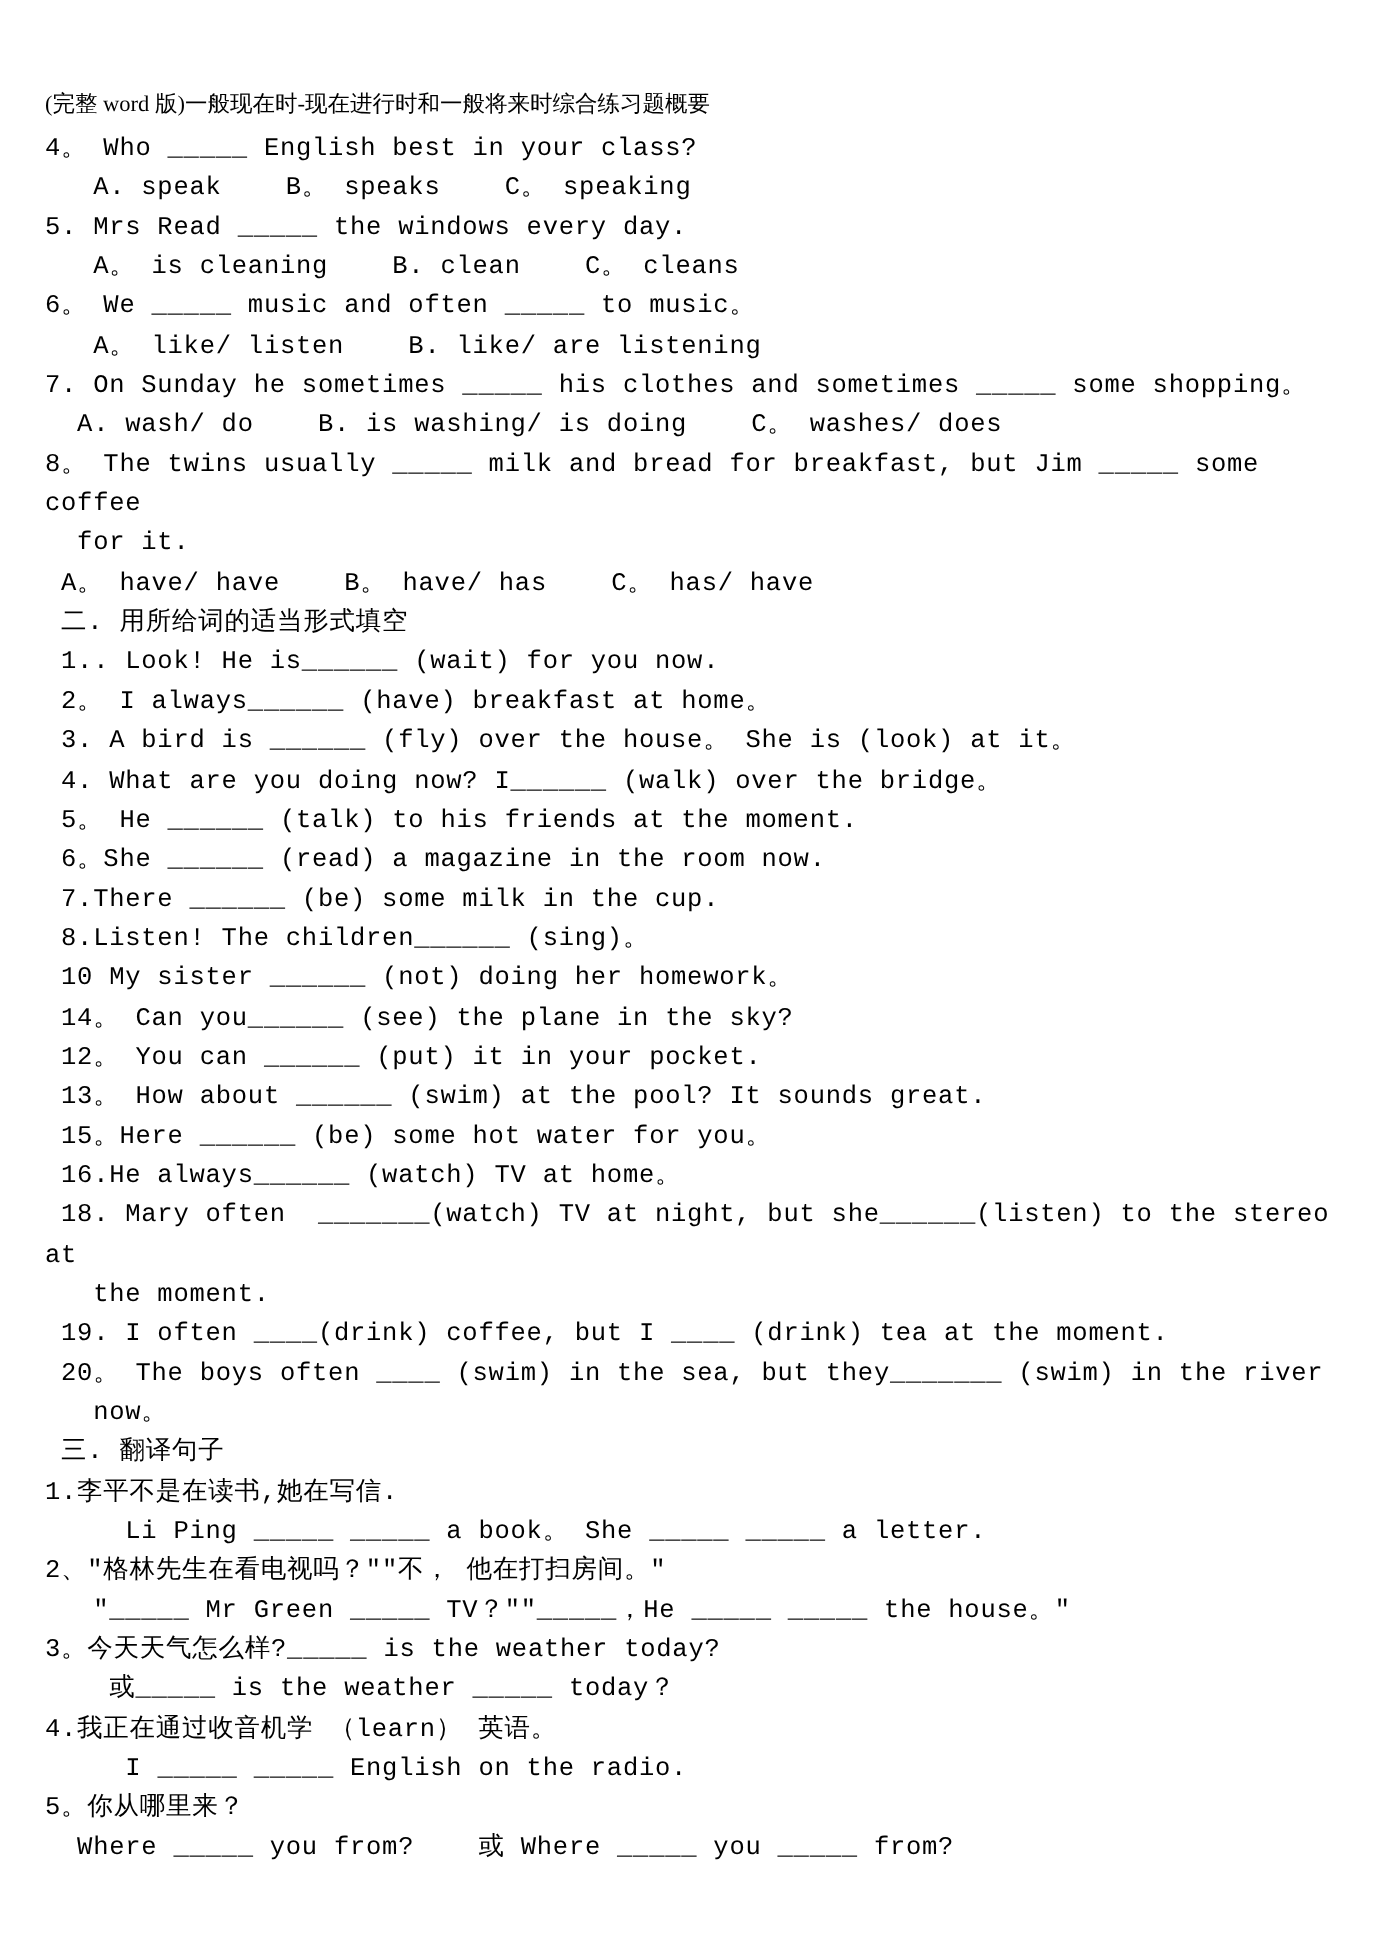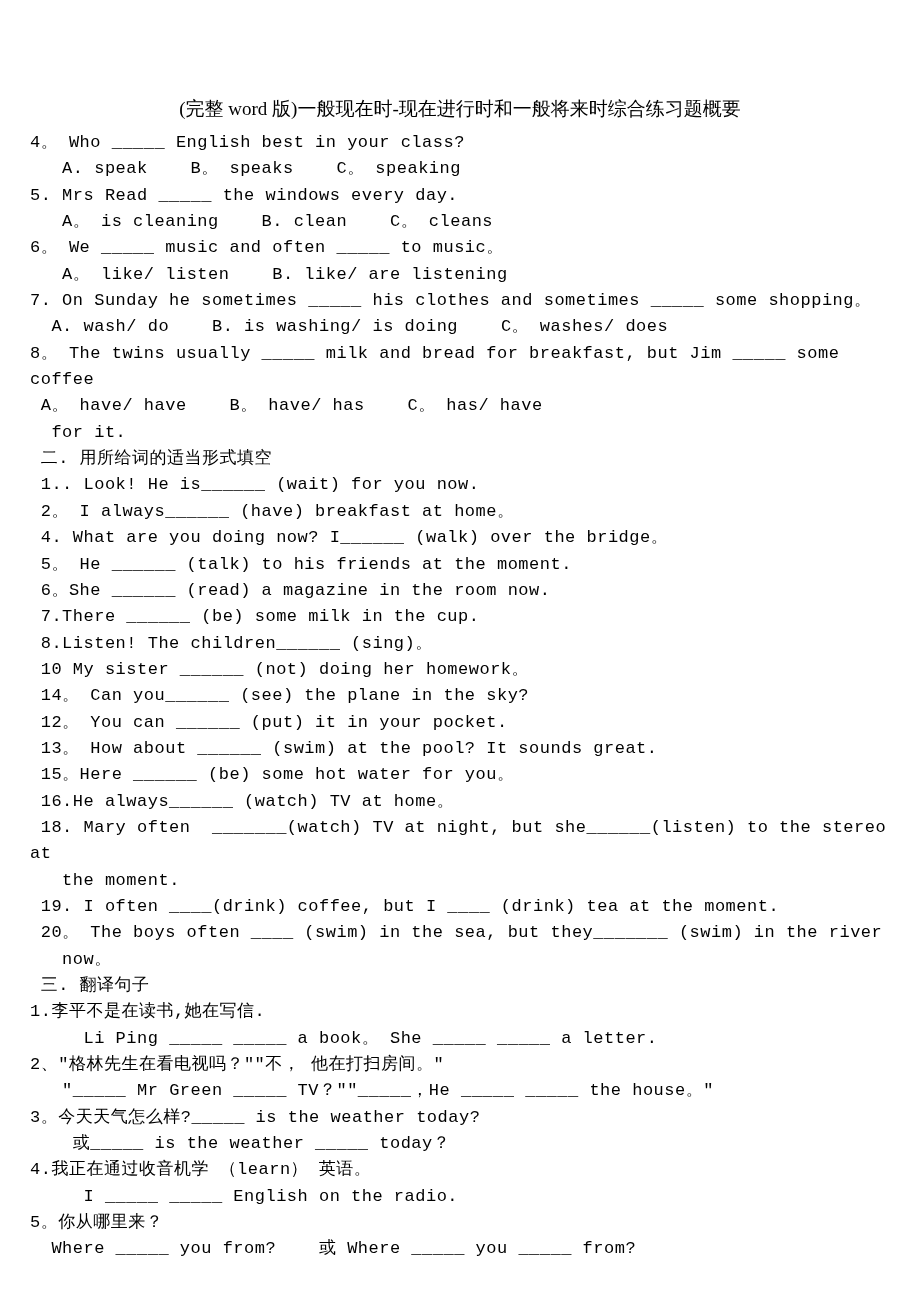--- a/index.html
+++ b/index.html
@@ -8,26 +8,25 @@
     background: #fff;
     font-family: "SimSun", "宋体", "Courier New", monospace;
     width: 920px;
   }
   .page {
     padding: 60px 30px 40px 30px;
     box-sizing: border-box;
     width: 920px;
   }
   .header {
-    text-align: center;
-    font-size: 19px;
+    text-align: left;
+    font-size: 15px;
     color: #000;
     margin-bottom: 8px;
     font-family: "SimSun", "宋体", serif;
-    margin-top: 36px;
   }
   .line {
     font-size: 17px;
     color: #000;
     line-height: 1.55;
     white-space: pre-wrap;
     font-family: "Courier New", "SimSun", "宋体", monospace;
     letter-spacing: 0.5px;
   }
 </style>
@@ -44,26 +43,27 @@
   <div class="line">5. Mrs Read _____ the windows every day.</div>
   <div class="line">   A。 is cleaning    B. clean    C。 cleans</div>
 
   <div class="line">6。 We _____ music and often _____ to music。</div>
   <div class="line">   A。 like/ listen    B. like/ are listening</div>
 
   <div class="line">7. On Sunday he sometimes _____ his clothes and sometimes _____ some shopping。</div>
   <div class="line">  A. wash/ do    B. is washing/ is doing    C。 washes/ does</div>
 
   <div class="line">8。 The twins usually _____ milk and bread for breakfast, but Jim _____ some coffee</div>
+  <div class="line">  for it.</div>
   <div class="line"> A。 have/ have    B。 have/ has    C。 has/ have</div>
-  <div class="line">  for it.</div>
 
   <div class="line"> 二. 用所给词的适当形式填空</div>
   <div class="line"> 1.. Look! He is______ (wait) for you now.</div>
   <div class="line"> 2。 I always______ (have) breakfast at home。</div>
+  <div class="line"> 3. A bird is ______ (fly) over the house。 She is (look) at it。</div>
   <div class="line"> 4. What are you doing now? I______ (walk) over the bridge。</div>
   <div class="line"> 5。 He ______ (talk) to his friends at the moment.</div>
   <div class="line"> 6。She ______ (read) a magazine in the room now.</div>
   <div class="line"> 7.There ______ (be) some milk in the cup.</div>
   <div class="line"> 8.Listen! The children______ (sing)。</div>
   <div class="line"> 10 My sister ______ (not) doing her homework。</div>
   <div class="line"> 14。 Can you______ (see) the plane in the sky?</div>
   <div class="line"> 12。 You can ______ (put) it in your pocket.</div>
   <div class="line"> 13。 How about ______ (swim) at the pool? It sounds great.</div>
   <div class="line"> 15。Here ______ (be) some hot water for you。</div>

